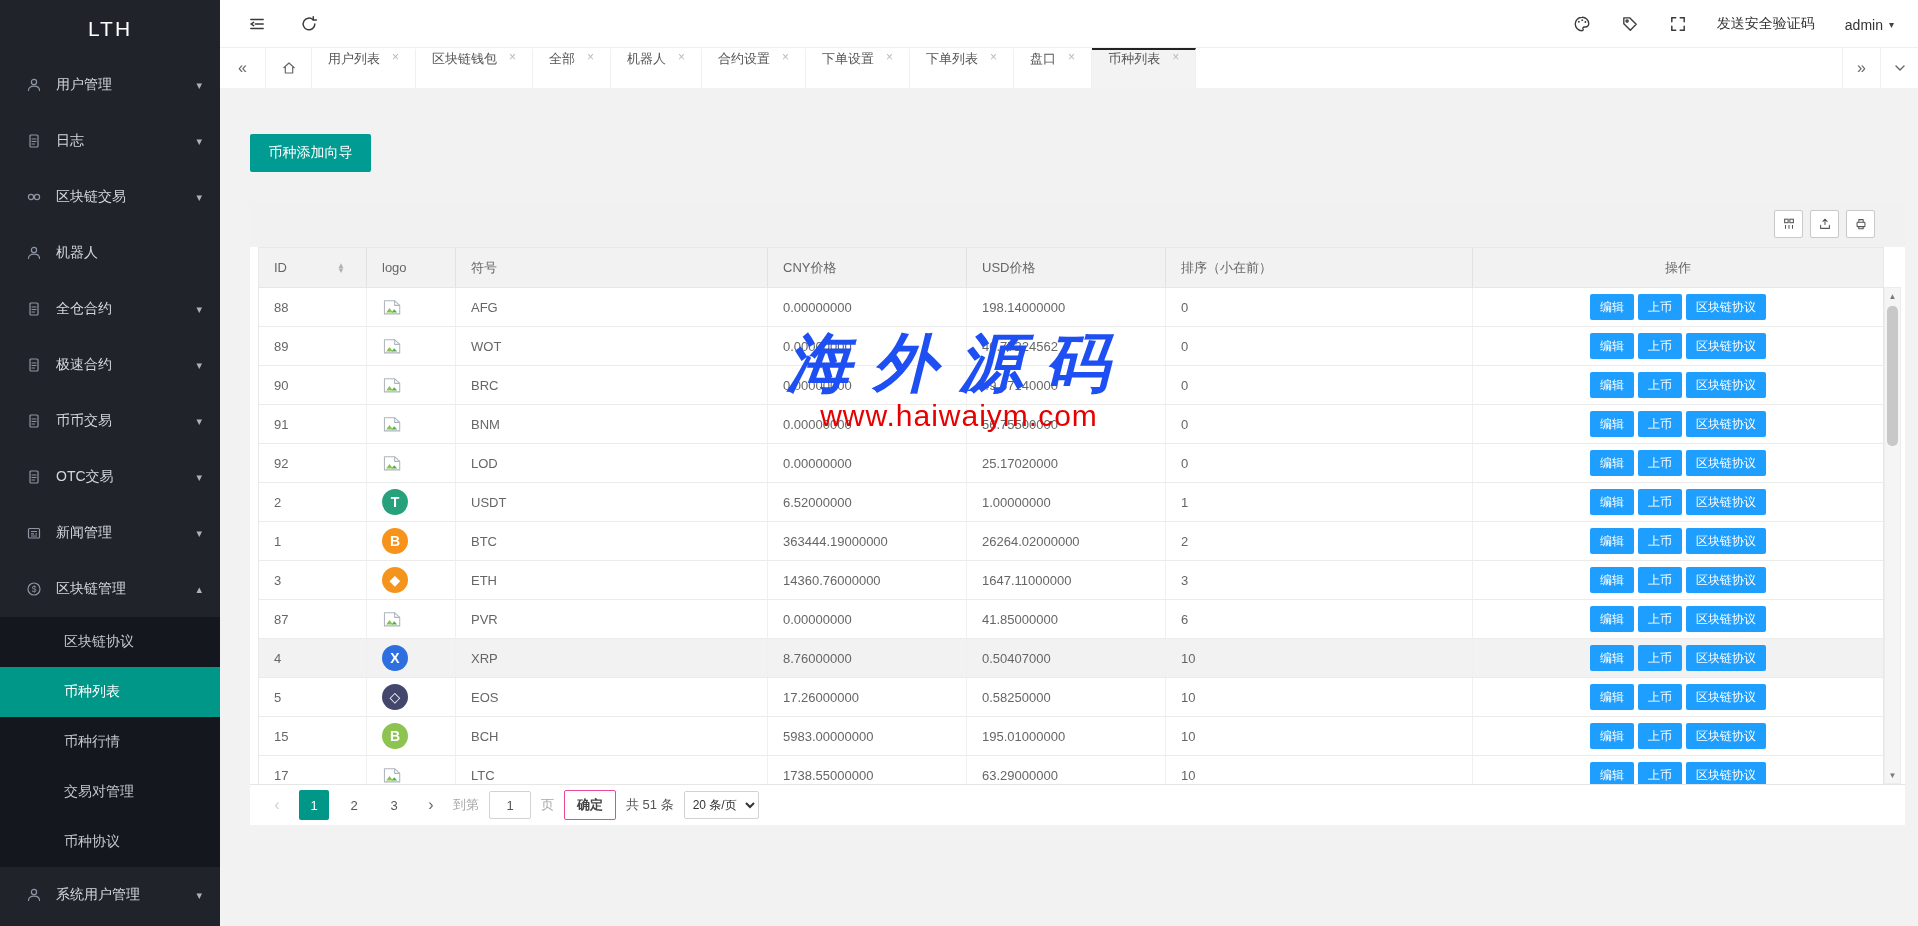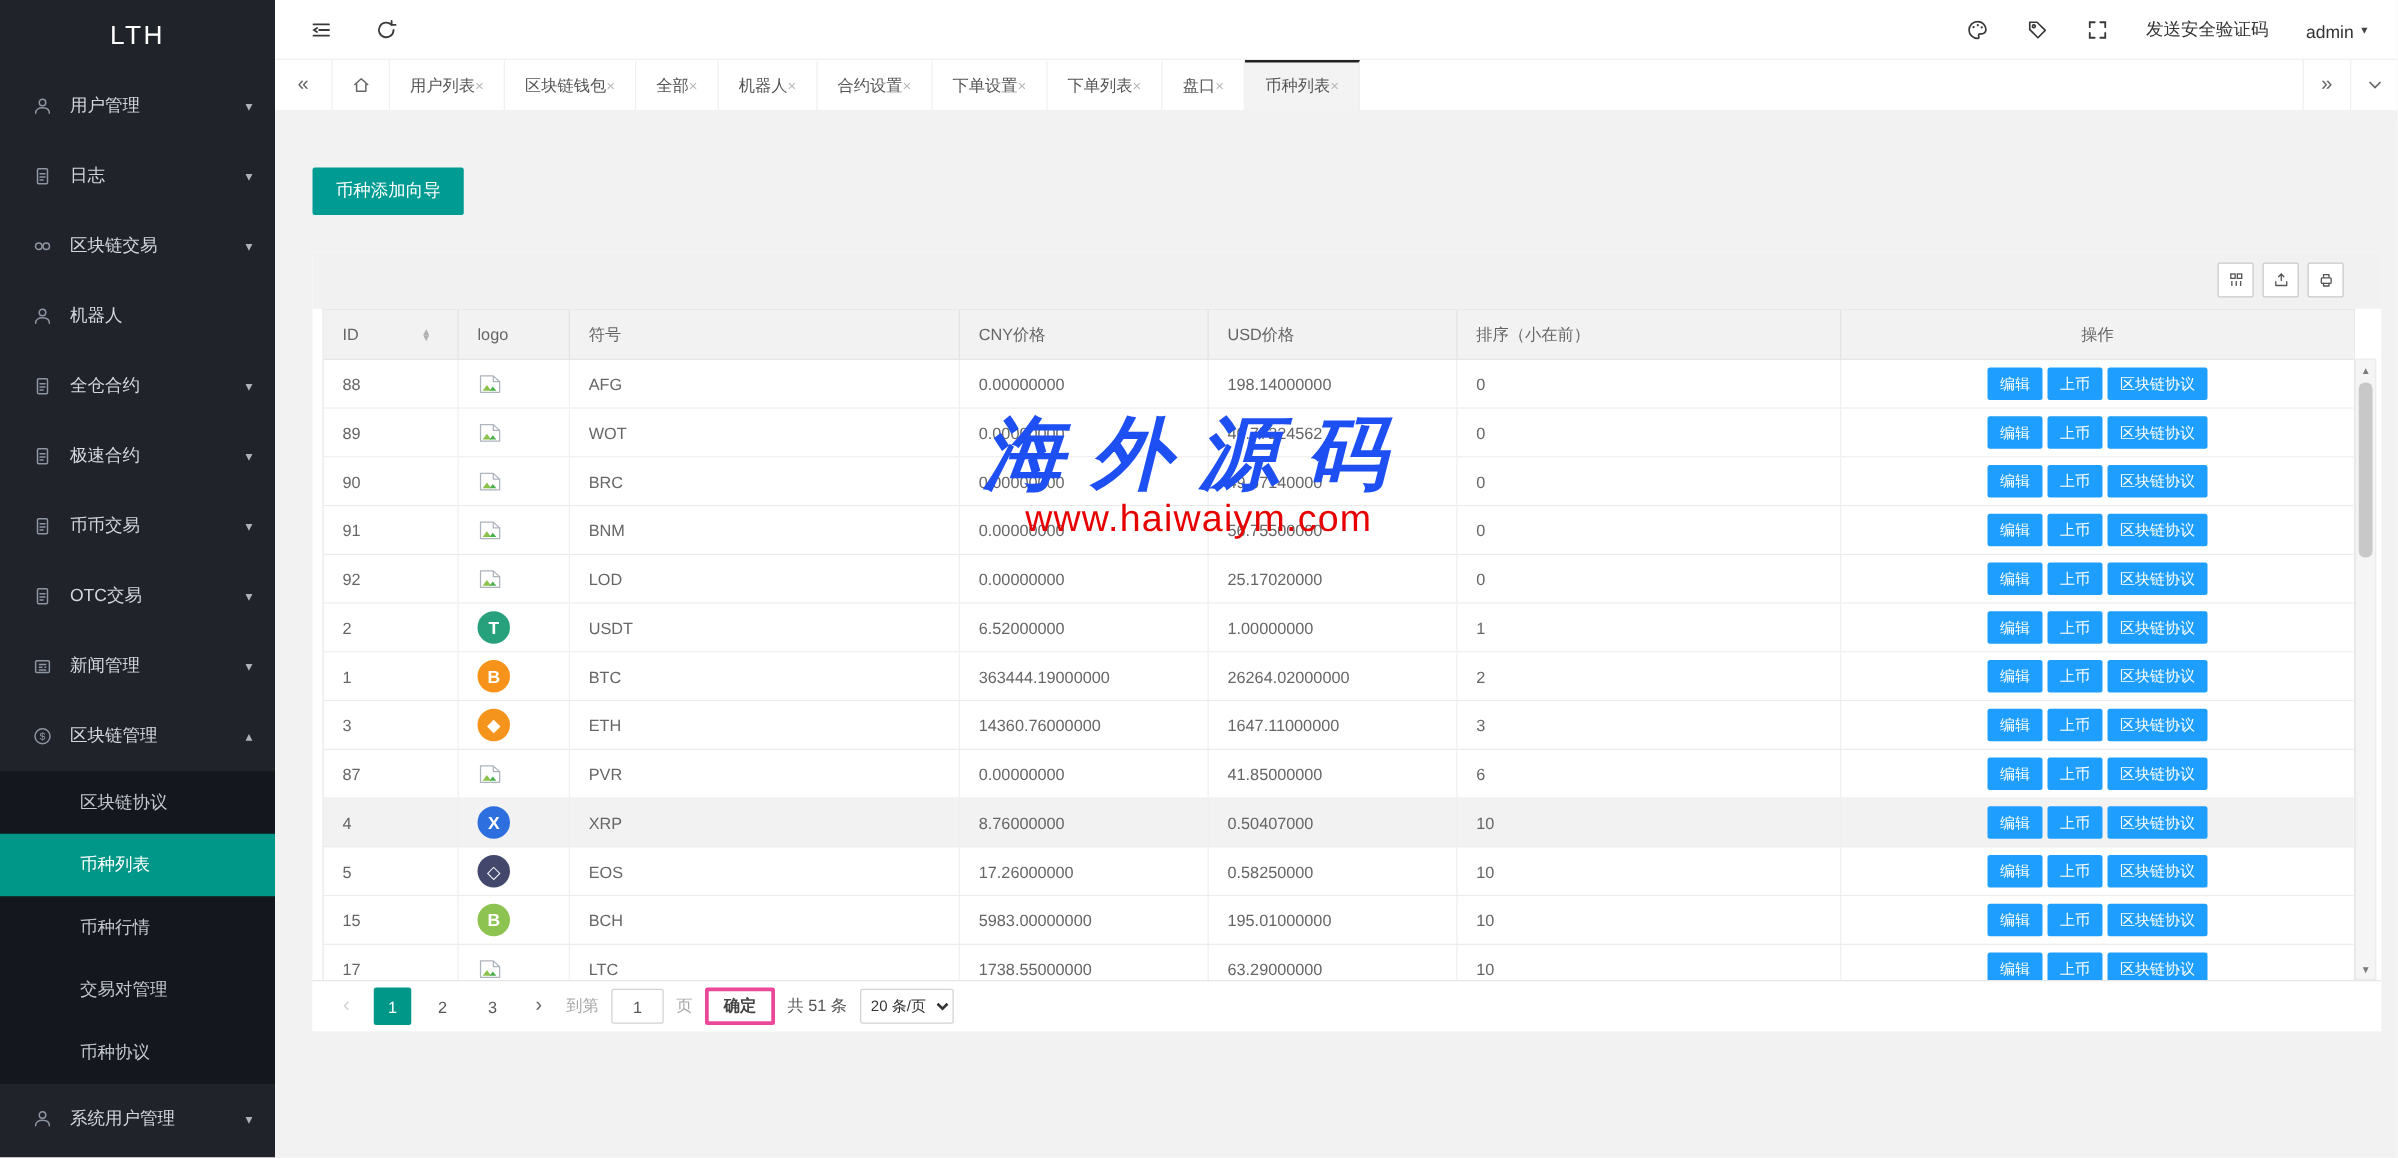--- a/index.html
+++ b/index.html
@@ -25,21 +25,21 @@
   .topbar .right-cluster { margin-left:auto; display:flex; align-items:flex-end; gap:30px; padding-right:24px; }
   .send-code { font-size:14px; color:#333; cursor:pointer; }
   .user-box { font-size:14px; color:#333; display:flex; align-items:center; gap:6px; cursor:pointer; }
   .user-box .caret { font-size:10px; color:#444; }
 
   
   .tabbar { position:absolute; left:220px; top:48px; width:1698px; height:40px; background:#fff; display:flex; align-items:stretch; z-index:9; }
   .tab-sq { width:46px; border-right:1px solid #f0f0f0; display:flex; align-items:center; justify-content:center; color:#666; font-size:16px; cursor:pointer; flex:none; }
   .tab-sq svg { width:16px; height:16px; color:#666; }
   .tabs { display:flex; align-items:stretch; overflow:hidden; flex:1; }
-  .tab { display:flex; align-items:center; padding:0 16px; border-right:1px solid #f0f0f0; font-size:13px; color:#555; cursor:pointer; white-space:nowrap; border-top:2px solid transparent; }
+  .tab { display:flex; gap:12px; padding:0 16px; border-right:1px solid #f0f0f0; font-size:13px; color:#555; cursor:pointer; white-space:nowrap; border-top:2px solid transparent; }
   .tab .tab-close { color:#b8b8b8; font-size:12px; }
   .tab.active { background:#f3f3f3; border-top:2px solid #222; }
   .tab-right { display:flex; flex:none; }
   .tab-right .tab-sq { border-right:none; border-left:1px solid #f0f0f0; width:38px; }
 
   
   .content { position:absolute; left:220px; top:100px; width:1698px; height:838px; background:#f2f2f2; }
   .add-btn { position:absolute; left:30px; top:34px; width:121px; height:38px; background:#009C93; border:none; border-radius:2px; color:#fff; font-size:14px; cursor:pointer; font-family:inherit; }
 
   .card { position:absolute; left:30px; top:102px; width:1655px; height:623px; background:#fff; }
@@ -77,21 +77,21 @@
 
   
   .pagebar { position:absolute; left:0; top:582px; width:100%; height:41px; background:#fff; border-top:1px solid #e6e6e6; display:flex; align-items:center; gap:10px; padding-left:15px; font-size:13px; color:#666; }
   .pg-num { min-width:30px; height:30px; display:flex; align-items:center; justify-content:center; color:#555; cursor:pointer; border-radius:2px; }
   .pg-num.active { background:#009688; color:#fff; }
   .pg-arrow { width:24px; height:30px; display:flex; align-items:center; justify-content:center; font-size:16px; cursor:pointer; }
   .pg-prev { color:#d2d2d2; }
   .pg-next { color:#666; }
   .pg-gray { color:#a8a8a8; }
   .pg-input { width:42px; height:28px; border:1px solid #d2d2d2; border-radius:2px; text-align:center; font-size:13px; color:#555; font-family:inherit; }
-  .pg-confirm { height:30px; padding:0 12px; background:#fff; border:3px solid #ec4899; border-radius:2px; font-size:13px; font-weight:bold; color:#444; cursor:pointer; font-family:inherit; }
+  .pg-confirm { height:30px; padding:0 12px; background:#fff; border:1px solid #ec4899; border-radius:2px; font-size:13px; font-weight:bold; color:#444; cursor:pointer; font-family:inherit; }
   .pg-total { color:#555; }
   .pg-select { height:28px; border:1px solid #d2d2d2; border-radius:2px; font-size:12px; color:#333; background:#fff; font-family:inherit; padding:0 4px; }
 
   
   .watermark { position:absolute; left:724px; top:330px; width:470px; text-align:center; z-index:60; pointer-events:none; }
   .wm1 { font-family:"Liberation Serif","DejaVu Serif",serif; font-size:64px; font-weight:bold; font-style:italic; letter-spacing:22px; line-height:1.05; }
   .wm2 { font-size:30px; font-weight:normal; margin-top:2px; letter-spacing:1px; }
 
   .svg-defs { position:absolute; width:0; height:0; overflow:hidden; }
 </style>

